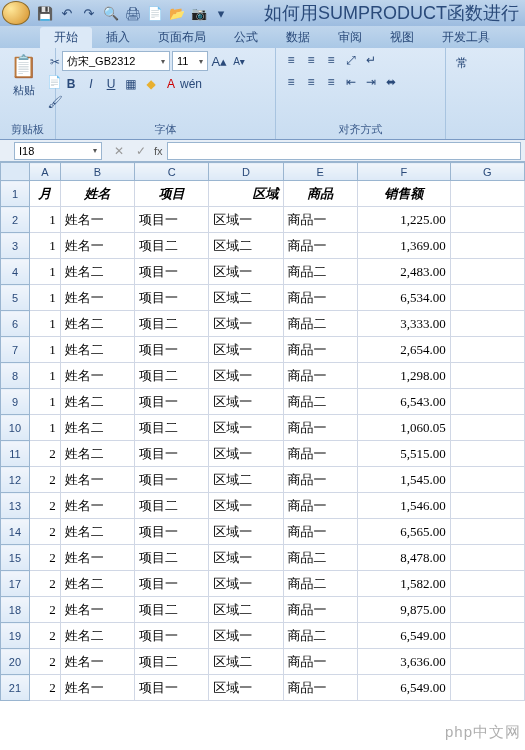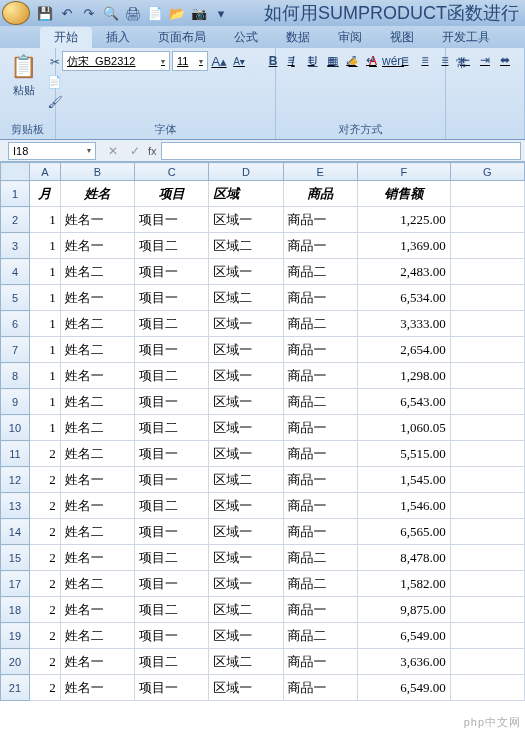--- a/index.html
+++ b/index.html
@@ -103,21 +103,21 @@
       font-size: 22px;
     }
     .big-btn-label { font-size: 11px; color: #2a4a7a; margin-top: 2px; }
     .small-btn {
       width: 18px; height: 18px;
       display: flex; align-items: center; justify-content: center;
       font-size: 12px;
       color: #2a4a7a;
       cursor: pointer;
     }
-    .font-col { display: flex; flex-direction: row; gap: 16px; text-decoration: underline; }
+    .font-col { display: flex; flex-direction: column; gap: 4px; }
     .font-row { display: flex; gap: 2px; align-items: center; }
     .font-name-box {
       width: 108px; height: 20px;
       background: #fff;
       border: 1px solid #9ab5d0;
       padding: 1px 4px;
       font-size: 11px;
       display: flex; align-items: center;
     }
     .font-size-box {
@@ -135,21 +135,21 @@
       height: 22px;
       background: #e8eff7;
       display: flex;
       align-items: center;
       border-bottom: 1px solid #9ab5d0;
     }
     .name-box {
       width: 88px; height: 18px;
       background: #fff;
       border: 1px solid #9ab5d0;
-      margin-left: 8px;
+      margin-left: 14px;
       padding: 0 4px;
       font-size: 11px;
       display: flex; align-items: center;
     }
     .fx-area {
       display: flex;
       align-items: center;
       margin-left: 8px;
       gap: 4px;
     }
@@ -219,22 +219,22 @@
     .colB { width: 72px; }
     .colC { width: 72px; }
     .colD { width: 72px; }
     .colE { width: 72px; }
     .colF { width: 90px; }
     .colG { width: 72px; }
     
     .watermark {
       position: absolute;
       right: 4px;
-      bottom: 20px;
-      font-size: 11px;
+      bottom: 8px;
+      font-size: 15px;
       color: rgba(120,120,120,0.6);
       letter-spacing: 1px;
     }
   </style>
 </head>
 <body>
 
 <div class="title-bar">
   <div class="office-button"></div>
   <div class="qat-icon">💾</div>
@@ -369,21 +369,21 @@
         <th class="colhead colF">F</th>
         <th class="colhead colG">G</th>
       </tr>
     </thead>
     <tbody id="grid-body">
         <tr class="hdr">
           <th class="rowhead">1</th>
           <td class="txt" style="text-align: center;">月</td>
           <td class="txt" style="text-align: center;">姓名</td>
           <td class="txt" style="text-align: center;">项目</td>
-          <td class="txt" style="text-align: left;">区域</td>
+          <td class="txt" style="text-align: right;">区域</td>
           <td class="txt" style="text-align: center;">商品</td>
           <td class="num" style="text-align: center;">销售额</td>
           <td class="txt" style="text-align: center;"></td>
         </tr>
         <tr>
           <th class="rowhead">2</th>
           <td class="num">1</td>
           <td class="txt">姓名一</td>
           <td class="txt">项目一</td>
           <td class="txt">区域一</td>

